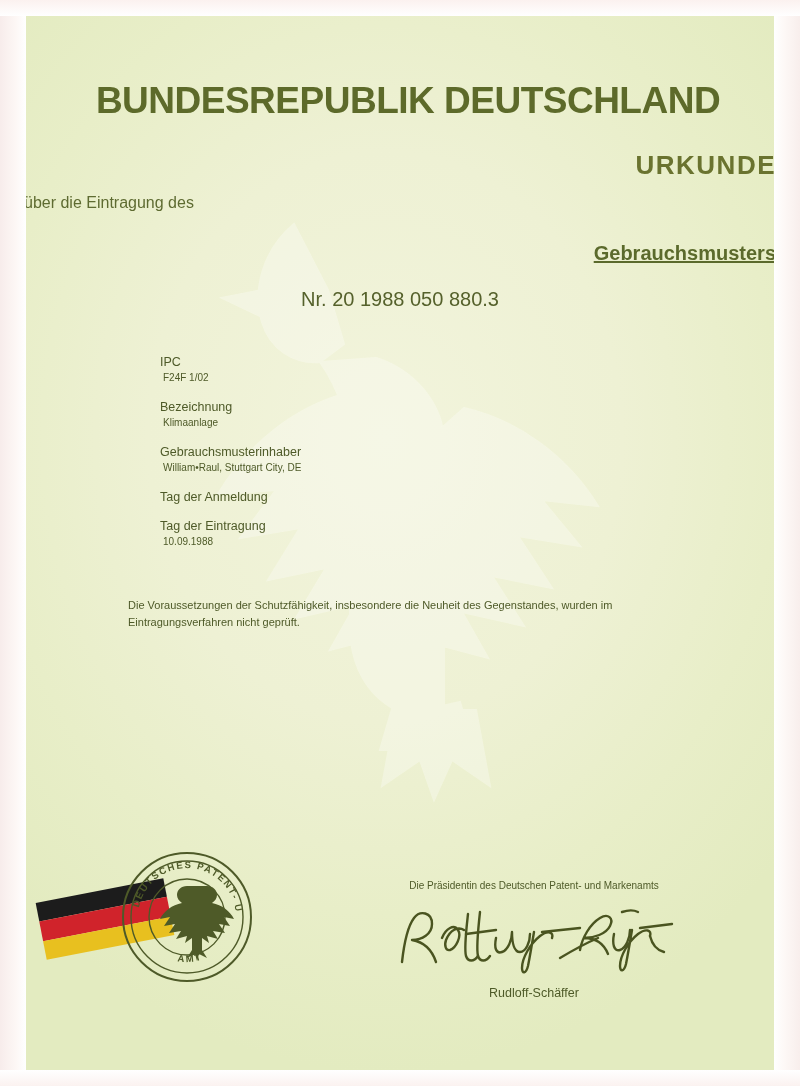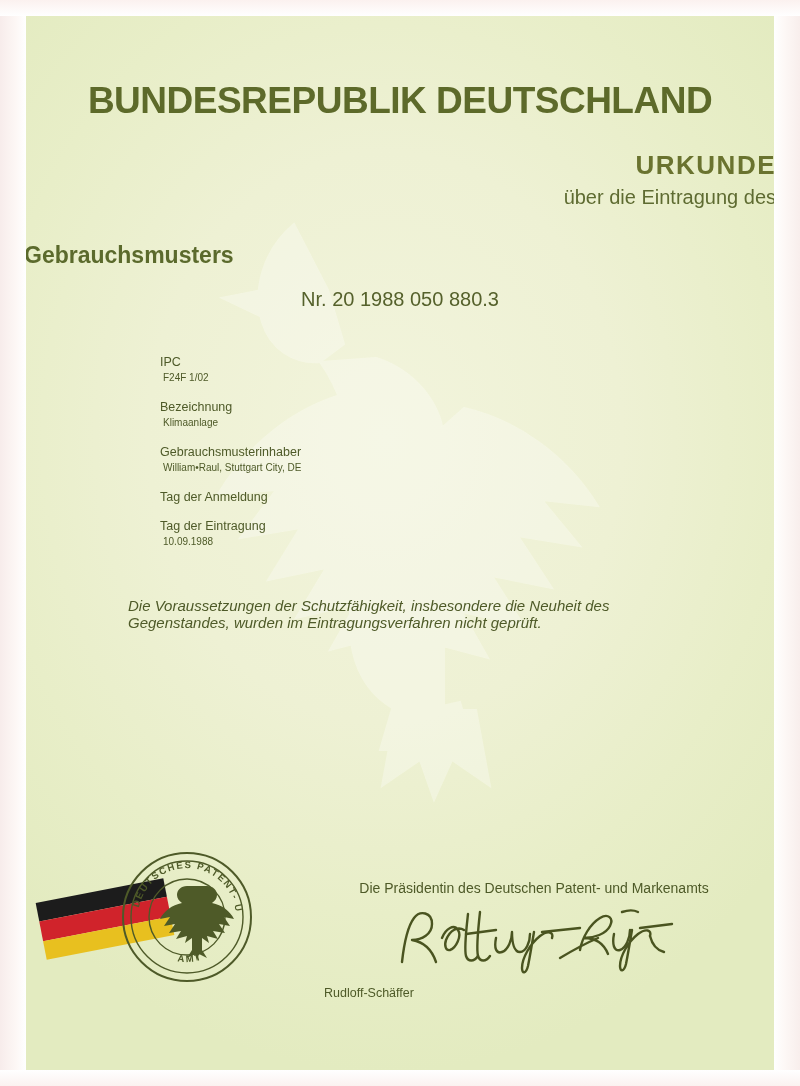--- a/index.html
+++ b/index.html
@@ -68,21 +68,21 @@
     width: 560px;
     height: 620px;
     opacity: 0.30;
     pointer-events: none;
   }
   .watermark svg { display: block; width: 100%; height: 100%; }
 
   
   .title {
     position: absolute;
-    left: 0; top: 66px;
+    left: 8px; top: 66px;
     width: 752px;
     text-align: center;
     font-size: 37px;
     font-weight: bold;
     letter-spacing: -0.5px;
     color: #5d6a2a;
     font-family: "Liberation Sans", sans-serif;
   }
 
   .urkunde {
@@ -91,35 +91,36 @@
     width: 752px;
     text-align: right;
     font-size: 26px;
     font-weight: bold;
     letter-spacing: 1.5px;
     color: #6a732f;
   }
 
   .subtitle {
     position: absolute;
-    left: 0; top: 172px;
+    left: 0; top: 180px;
+    width: 752px;
+    text-align: left;
+    font-size: 16px;
+    color: #5e6b31;
+  }
+
+  .kind {
+    position: absolute;
+    left: 0; top: 228px;
     width: 752px;
     text-align: right;
     font-size: 20px;
-    color: #5e6b31;
-  }
-
-  .kind {
-    position: absolute;
-    left: 0; top: 228px;
-    width: 752px;
-    text-align: left;
-    font-size: 23px;
     font-weight: bold;
     color: #5b6a2c;
+    text-decoration: underline;
   }
 
   .regnumber {
     position: absolute;
     left: 0; top: 274px;
     width: 752px;
     text-align: center;
     font-size: 20px;
     color: #55612b;
   }
@@ -143,24 +144,23 @@
     color: #4e5a28;
     line-height: 16px;
     padding-left: 3px;
   }
 
   .note {
     position: absolute;
     left: 104px;
     top: 583px;
     width: 500px;
-    font-size: 15px;
+    font-size: 11px;
     line-height: 17px;
     color: #4e5a28;
-    font-style: italic;
   }
 
   
   .flag {
     position: absolute;
     left: 16px;
     top: 876px;
     width: 130px;
     height: 58px;
     transform: rotate(-11deg);
@@ -178,38 +178,39 @@
     height: 134px;
   }
   .seal svg { display: block; width: 100%; height: 100%; }
 
   .president-line {
     position: absolute;
     left: 300px;
     top: 866px;
     width: 420px;
     text-align: center;
-    font-size: 14px;
+    font-size: 10px;
     color: #4e5a28;
   }
 
   .signature {
     position: absolute;
     left: 360px;
     top: 890px;
     width: 300px;
     height: 70px;
   }
   .signature svg { display: block; width: 100%; height: 100%; }
 
   .president-name {
     position: absolute;
     left: 300px;
     top: 972px;
     width: 420px;
+    text-align: center;
     font-size: 12.5px;
     color: #4e5a28;
   }
 </style>
 </head>
 <body>
 
 <div class="page">
 
   <div class="paper">

